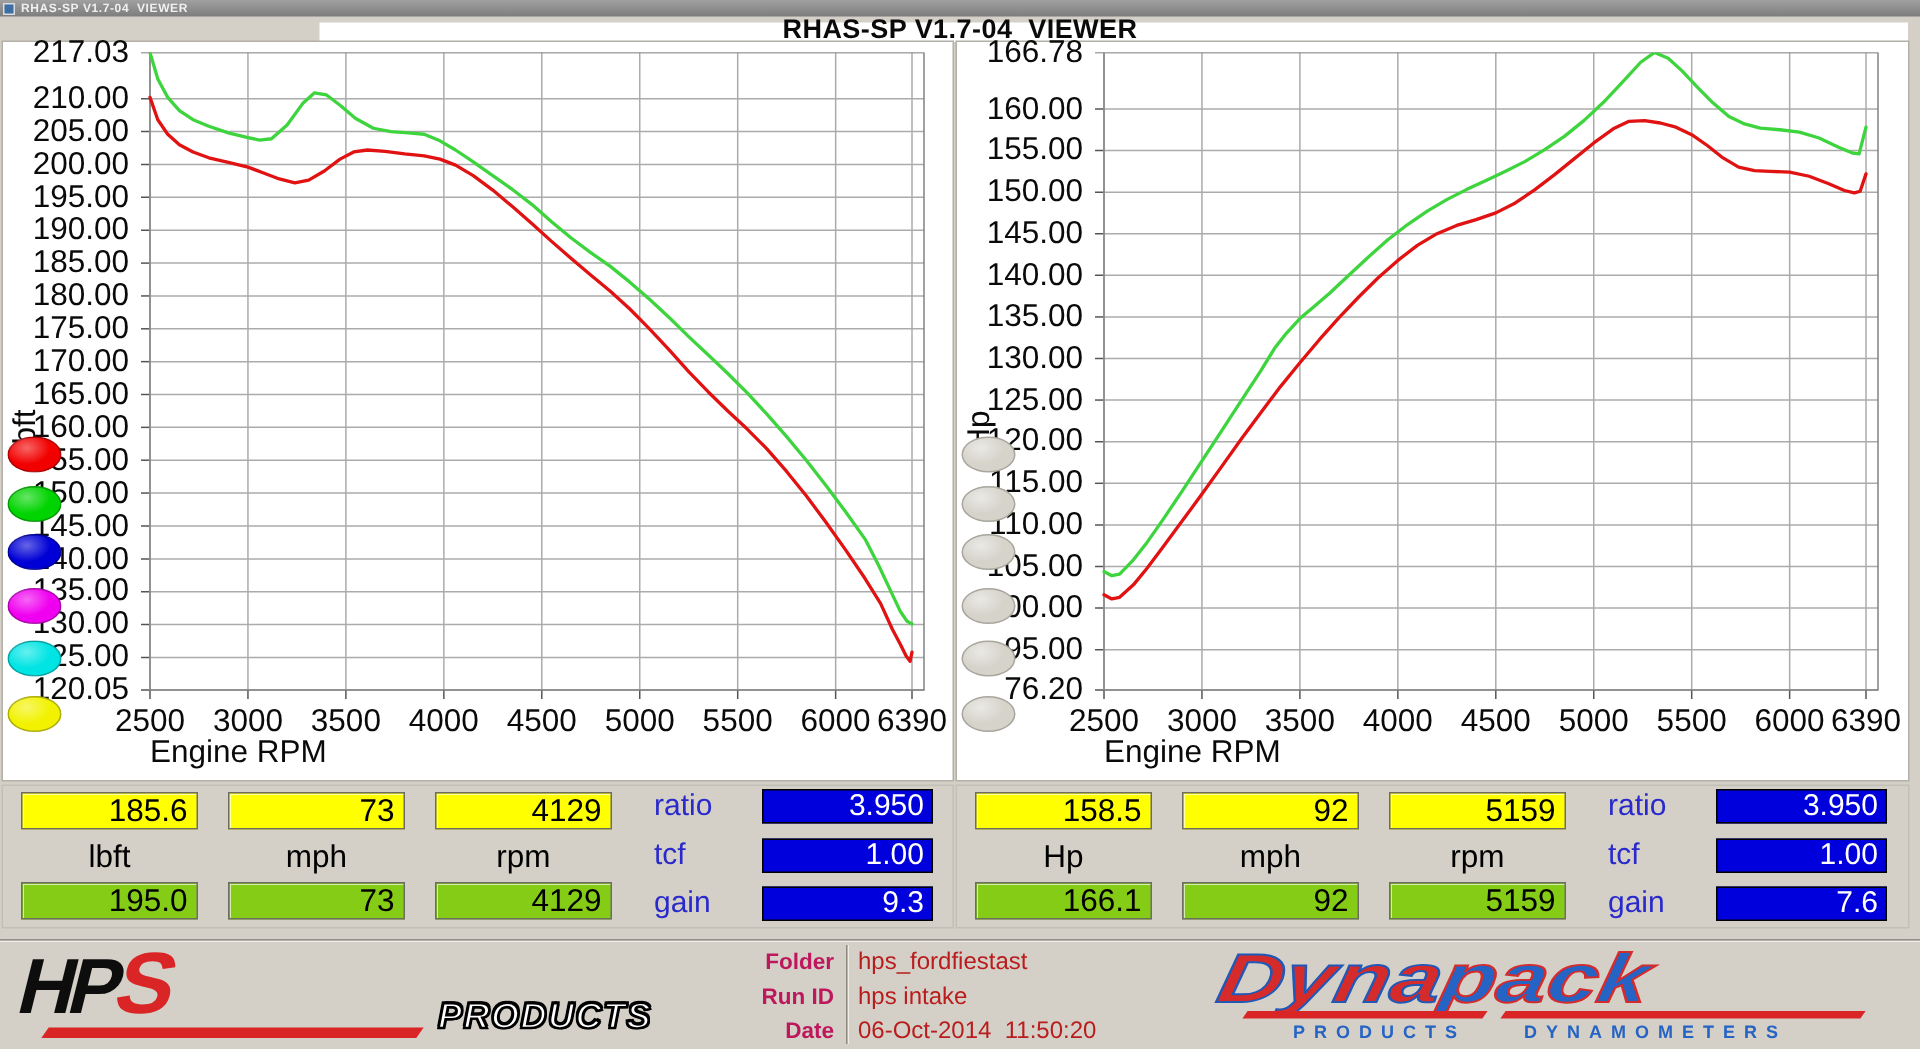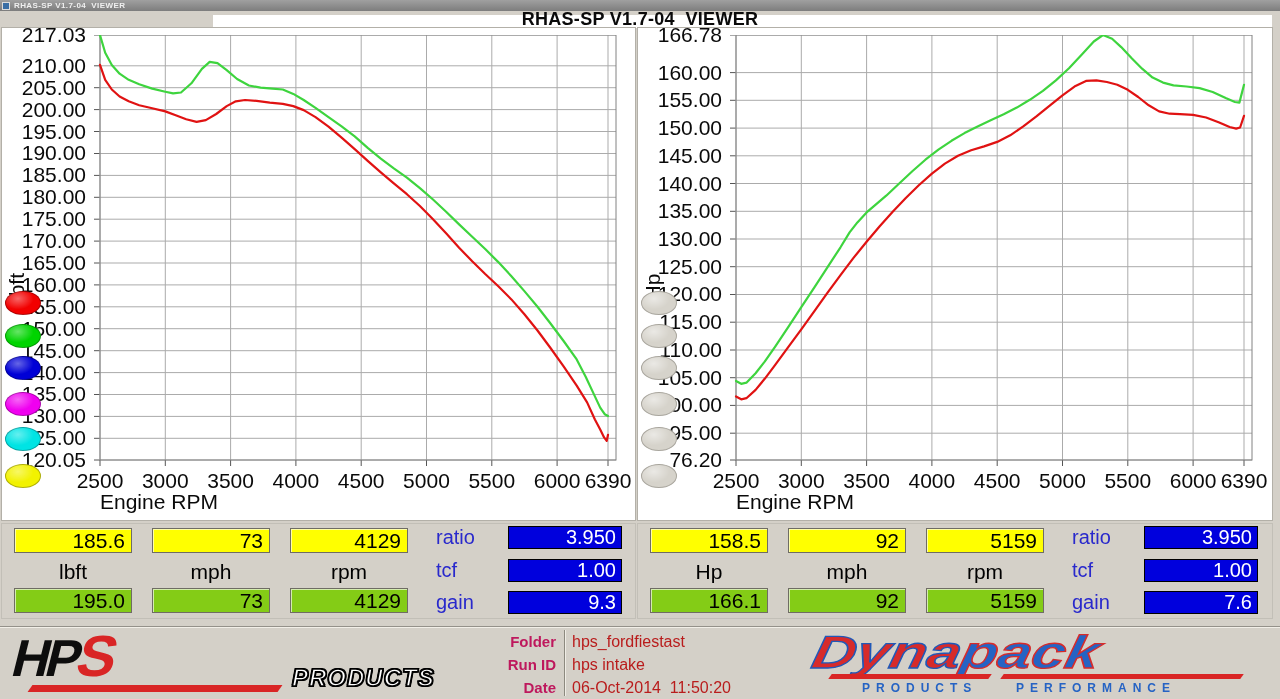--- a/index.html
+++ b/index.html
@@ -373,14 +373,14 @@
     <span class="info-label">Date</span>
     <span class="info-value">06-Oct-2014  11:50:20</span>
   </div>
 
   <div class="dyna-main">
     <span class="dyna-word1">Dyna</span><span class="dyna-word2">pack</span>
   </div>
   <div class="dyna-bar1"></div>
   <div class="dyna-bar2"></div>
   <div class="dyna-sub dyna-sub1">PRODUCTS</div>
-  <div class="dyna-sub dyna-sub2">PERFORMANCE</div>
+  <div class="dyna-sub dyna-sub2">DYNAMOMETERS</div>
 </div>
 
 </body></html>

